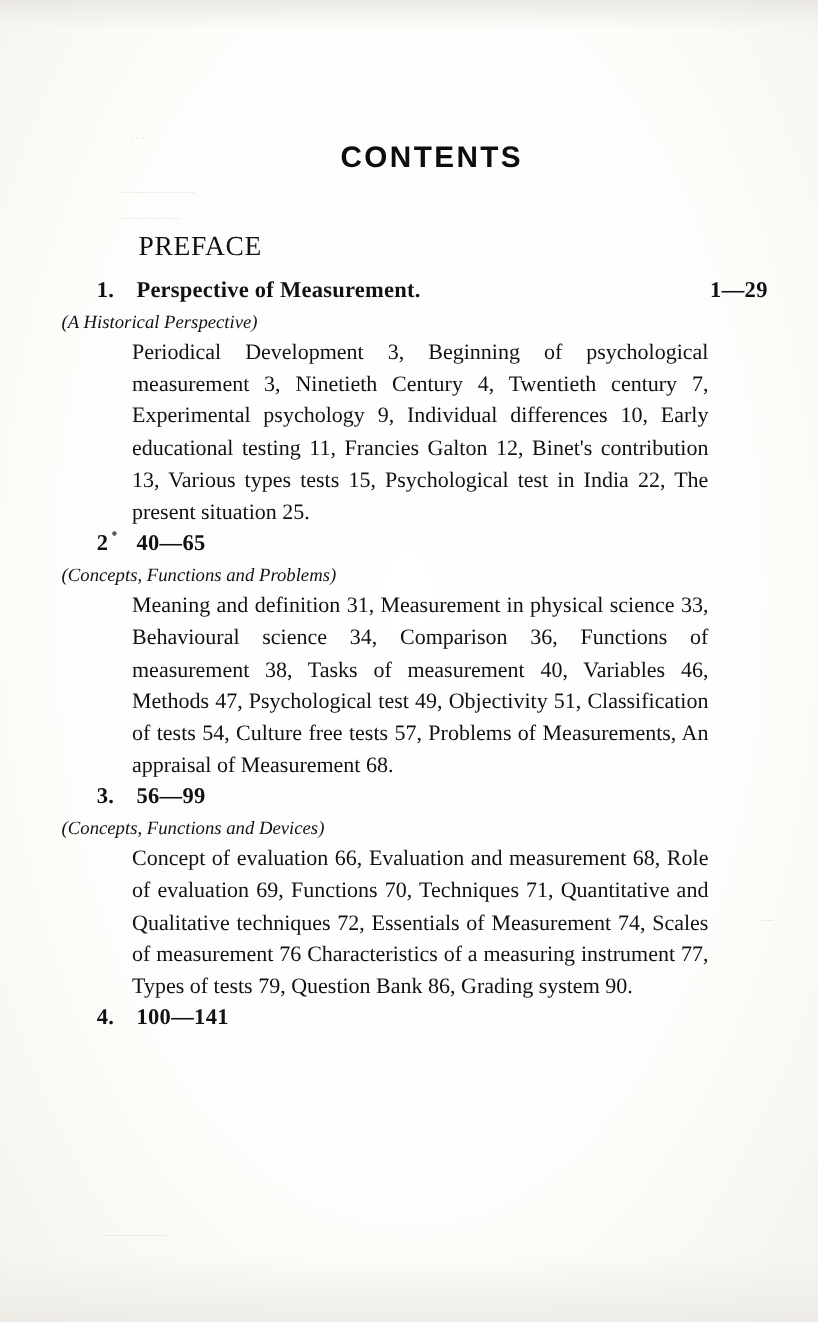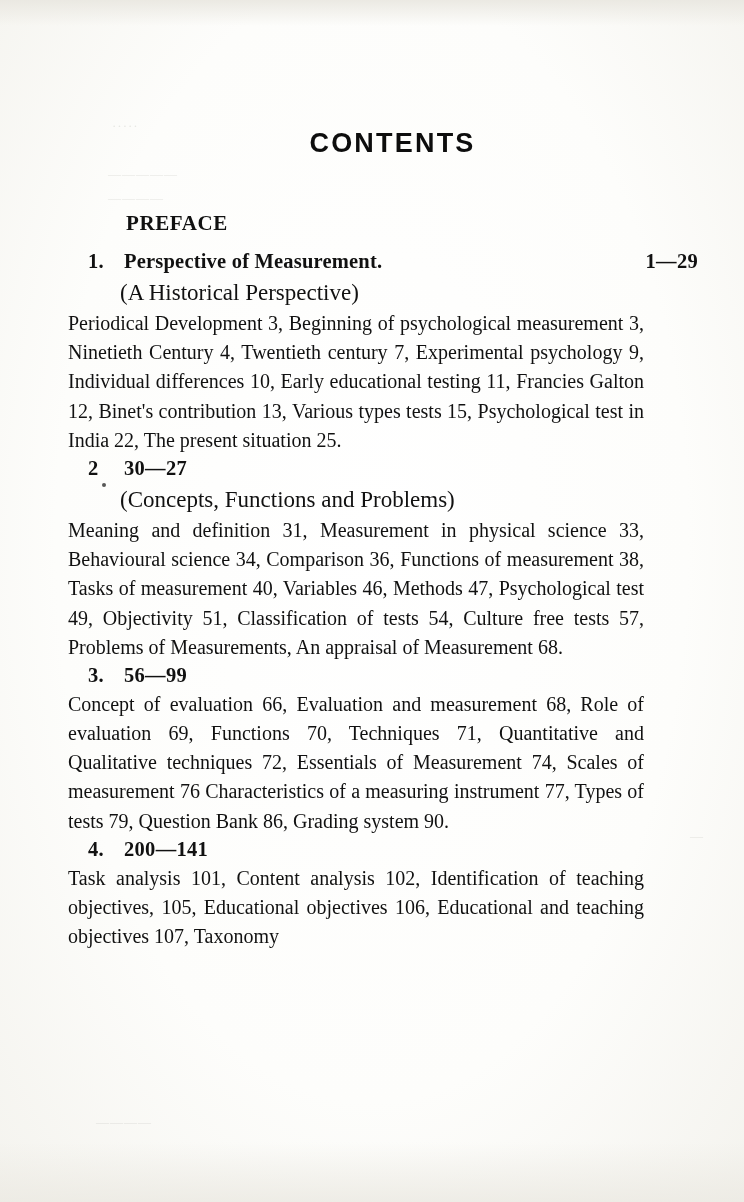--- a/index.html
+++ b/index.html
@@ -54,22 +54,22 @@
     font-size: 27px;
     letter-spacing: 2.2px;
     color: #0d0d0d;
     margin-top: 128px;
     margin-left: 41px;
   }
 
   .preface {
     margin-top: 52px;
     margin-left: 126px;
-    font-size: 21px;
-    font-weight: bold;
+    font-size: 25px;
+    font-weight: normal;
     letter-spacing: .6px;
     color: #111;
   }
 
   .entries {
     margin-top: 14px;
   }
 
   .entry {
     margin-bottom: 2px;
@@ -95,29 +95,30 @@
   }
   .entry-pages {
     flex: 0 0 auto;
     font-weight: bold;
     font-size: 20.5px;
     letter-spacing: .3px;
     text-align: center;
   }
 
   .entry-sub {
-    padding-left: 120px;
+    padding-left: 56px;
     padding-right: 46px;
-    font-size: 23px;
+    font-style: italic;
+    font-size: 17px;
     margin-top: 7px;
     margin-bottom: 2px;
   }
 
   .entry-body {
-    padding-left: 68px;
+    padding-left: 120px;
     padding-right: 100px;
     font-size: 20px;
     line-height: 1.46;
     text-align: justify;
     text-justify: inter-word;
     margin-top: 3px;
   }
 
   
   .ink-dot {
@@ -166,39 +167,39 @@
           <span class="entry-title">Perspective of Measurement.</span>
           <span class="entry-pages">1—29</span>
         </div>
         <div class="entry-sub">(A Historical Perspective)</div>
         <div class="entry-body">Periodical Development 3,  Beginning of psychological measurement 3,   Ninetieth Century 4, Twentieth century  7, Experimental  psychology  9, Individual differences 10, Early  educational testing  11,  Francies Galton 12, Binet's contribution  13, Various types  tests 15, Psychological   test  in   India 22,   The present situation 25.</div>
       </div>
 
       <div class="entry">
         <div class="entry-head">
           <span class="entry-num">2</span>
-          <span class="entry-pages">30—27</span>
+          <span class="entry-pages">40—65</span>
         </div>
         <div class="entry-sub">(Concepts, Functions and Problems)</div>
         <div class="entry-body">Meaning and definition 31,  Measurement in  physical science 33,  Behavioural  science 34,  Comparison 36, Functions  of  measurement 38,  Tasks  of measurement 40, Variables  46,  Methods 47, Psychological  test 49, Objectivity 51,  Classification  of tests  54, Culture  free tests  57,  Problems of Measurements,  An appraisal  of Measurement 68.</div>
       </div>
 
       <div class="entry">
         <div class="entry-head">
           <span class="entry-num">3.</span>
           <span class="entry-pages">56—99</span>
         </div>
+        <div class="entry-sub">(Concepts, Functions and Devices)</div>
         <div class="entry-body">Concept of evaluation 66, Evaluation  and measurement 68, Role of evaluation 69, Functions 70, Techniques 71, Quantitative and Qualitative  techniques  72, Essentials of Measurement  74, Scales of measurement 76 Characteristics of a   measuring  instrument 77,  Types of tests 79, Question Bank 86, Grading system 90.</div>
       </div>
 
       <div class="entry">
         <div class="entry-head">
           <span class="entry-num">4.</span>
-          <span class="entry-pages">200—141</span>
-        </div>
-        <div class="entry-body">Task analysis 101, Content analysis 102,  Identification of teaching objectives, 105, Educational objectives 106, Educational  and  teaching  objectives 107,  Taxonomy</div>
+          <span class="entry-pages">100—141</span>
+        </div>
       </div>
 
     </div>
   </div>
 
   <div class="ink-dot"></div>
 </div>
 
 </body></html>

